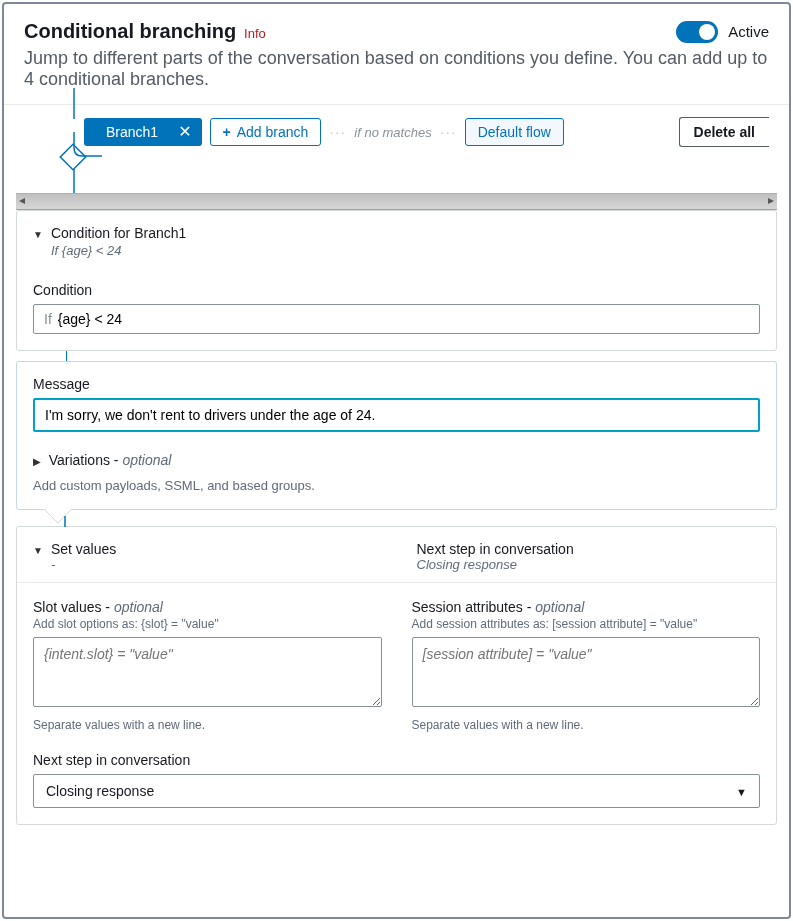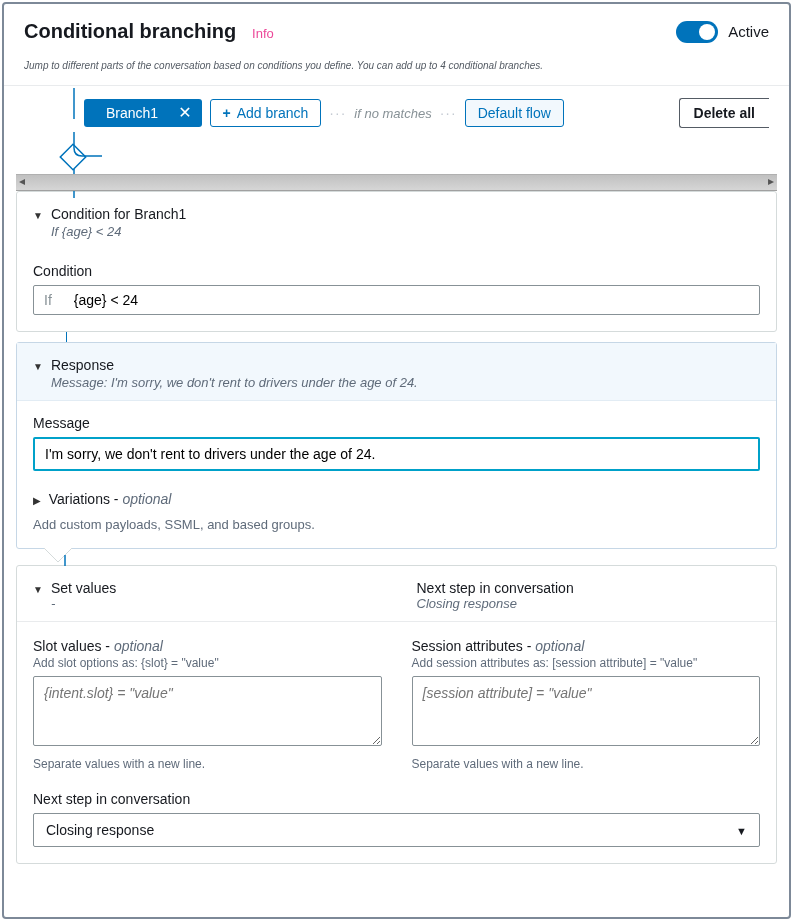--- a/index.html
+++ b/index.html
@@ -32,23 +32,23 @@
     align-items: center;
     justify-content: space-between;
   }
   .header-title {
     font-size: 20px;
     font-weight: 700;
     color: #16191f;
   }
   .info-link {
     font-size: 13px;
-    color: #ec4899;
+    color: #b91c1c;
     font-weight: 400;
-    margin-left: 12px;
+    margin-left: 4px;
     cursor: pointer;
   }
   .toggle-wrap {
     display: flex;
     align-items: center;
     gap: 10px;
   }
   .toggle {
     width: 42px;
     height: 22px;
@@ -65,24 +65,23 @@
     width: 16px;
     height: 16px;
     background: #fff;
     border-radius: 50%;
   }
   .toggle-label {
     font-size: 15px;
     color: #16191f;
   }
   .header-desc {
-    font-size: 10px;
+    font-size: 18px;
     color: #545b64;
-    margin-top: 17px;
-    font-style: italic;
+    margin-top: 5px;
   }
   .branch-row {
     display: flex;
     align-items: center;
     padding: 12px 20px 0 20px;
     position: relative;
     height: 42px;
     justify-content: space-between;
   }
   .branch-row-left {
@@ -239,21 +238,21 @@
     font-size: 14px;
     color: #16191f;
     margin-bottom: 6px;
   }
   .condition-input-wrap {
     border: 1px solid #879196;
     border-radius: 2px;
     display: flex;
     align-items: center;
     padding: 6px 10px;
-    gap: 22px;
+    gap: 6px;
   }
   .condition-if {
     color: #879196;
     font-size: 14px;
   }
   .condition-input {
     border: none;
     outline: none;
     font-size: 14px;
     flex: 1;
@@ -449,27 +448,20 @@
       <div class="condition-input-wrap">
         <span class="condition-if">If</span>
         <input class="condition-input" value="{age} &lt; 24" style="">
       </div>
     </div>
   </div>
 
   <div class="connector-mid"></div>
 
   <div class="panel panel-blue">
-    <div class="panel-head blue-shaded">
-      <div class="expander-row">
-        <span class="caret-down"></span>
-        <span class="panel-title">Response</span>
-      </div>
-      <div class="panel-sub">Message: I'm sorry, we don't rent to drivers under the age of 24.</div>
-    </div>
     <div class="panel-body">
       <div class="field-label">Message</div>
       <input class="message-input" value="I'm sorry, we don't rent to drivers under the age of 24." style="">
       <div class="variations-row">
         <span class="caret-right"></span>
         <span>
           <span>Variations - </span><span class="optional-text">optional</span>
         </span>
       </div>
       <div class="adv-hint">Add custom payloads, SSML, and based groups.</div>

